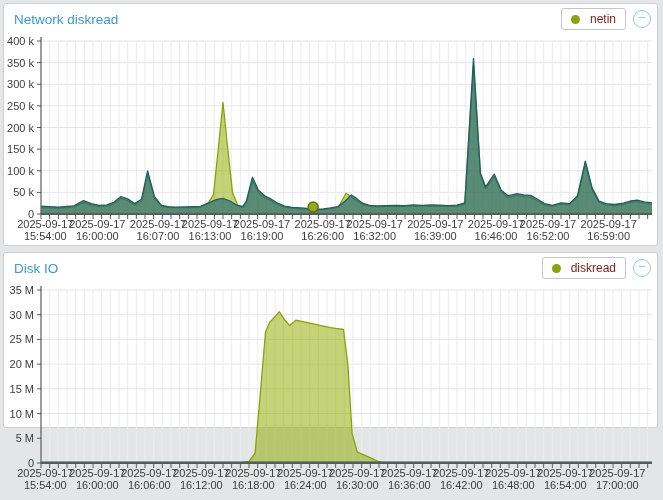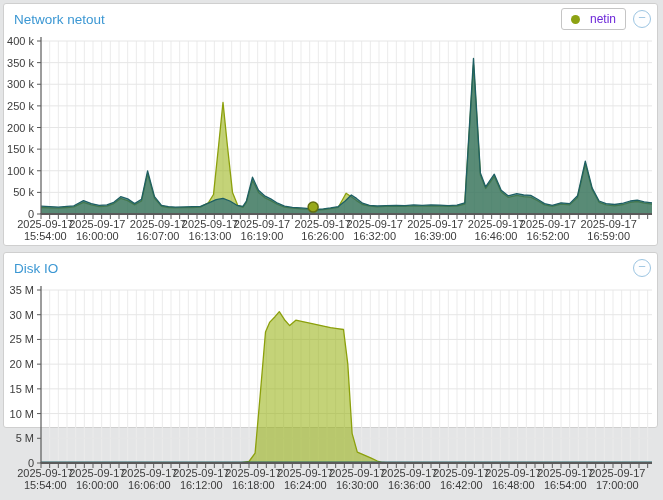--- a/index.html
+++ b/index.html
@@ -7,34 +7,34 @@
   .panel{position:absolute;left:3px;width:655px;background:#fff;
     border:1px solid #cfcfcf;border-radius:3px;box-sizing:border-box;}
   #panel-net{top:3px;height:243px;}
   #panel-disk{top:252px;height:176px;}
   .panel-header{display:flex;align-items:center;height:26px;padding:2px 6px 0 10px;}
   .panel-title{color:#3b97d3;font-size:13.5px;flex:0 0 auto;}
   .header-spacer{flex:1 1 auto;}
   .legend{display:flex;align-items:center;gap:0;}
   .legend-pill{display:flex;align-items:center;gap:10px;background:#fff;
     border:1px solid #c5c5c5;border-radius:3px;padding:2px 9px;height:16px;
-    font-size:12px;color:#6d28d9;margin-left:-1px;cursor:pointer;}
+    font-size:12px;color:#7f1d1d;margin-left:-1px;cursor:pointer;}
   .legend-dot{width:9px;height:9px;border-radius:50%;display:inline-block;}
   .collapse-btn{width:16px;height:16px;border:1px solid #9cc5e2;border-radius:50%;
     color:#9cc5e2;font-size:13px;line-height:14px;text-align:center;margin-left:7px;
     background:#fdfeff;cursor:pointer;user-select:none;}
   svg{display:block;}
   .tick{font-size:11px;fill:#3c3c3c;font-family:"Liberation Sans",sans-serif;}
 </style>
 </head>
 <body>
 
 <div class="panel" id="panel-net">
   <div class="panel-header">
-    <span class="panel-title">Network netout</span>
+    <span class="panel-title">Network diskread</span>
     <span class="header-spacer"></span>
     <span class="legend">
         <span class="legend-pill">
           <span class="legend-dot" style="background: rgb(141, 162, 19);"></span>
           <span>netin</span>
         </span>
       </span>
     <span class="collapse-btn">−</span>
   </div>
   <svg id="chart0" width="650" height="212">
@@ -235,20 +235,24 @@
       <text x="604.7" y="208" text-anchor="middle" class="tick">16:59:00</text>
       <circle cx="309.1333333333333" cy="175.08" r="5" fill="#97a91c" stroke="#636f10" stroke-width="1.5"></circle>
     </svg>
 </div>
 
 <div class="panel" id="panel-disk">
   <div class="panel-header">
     <span class="panel-title">Disk IO</span>
     <span class="header-spacer"></span>
     <span class="legend">
+        <span class="legend-pill">
+          <span class="legend-dot" style="background: rgb(141, 162, 19);"></span>
+          <span>diskread</span>
+        </span>
       </span>
     <span class="collapse-btn">−</span>
   </div>
   <svg id="chart1" width="650" height="212">
       <line x1="45.666666666666664" y1="9" x2="45.666666666666664" y2="182" stroke="#ebebeb"></line>
       <line x1="54.33333333333333" y1="9" x2="54.33333333333333" y2="182" stroke="#ebebeb"></line>
       <line x1="63" y1="9" x2="63" y2="182" stroke="#ebebeb"></line>
       <line x1="71.66666666666666" y1="9" x2="71.66666666666666" y2="182" stroke="#ebebeb"></line>
       <line x1="80.33333333333334" y1="9" x2="80.33333333333334" y2="182" stroke="#ebebeb"></line>
       <line x1="89" y1="9" x2="89" y2="182" stroke="#ebebeb"></line>

